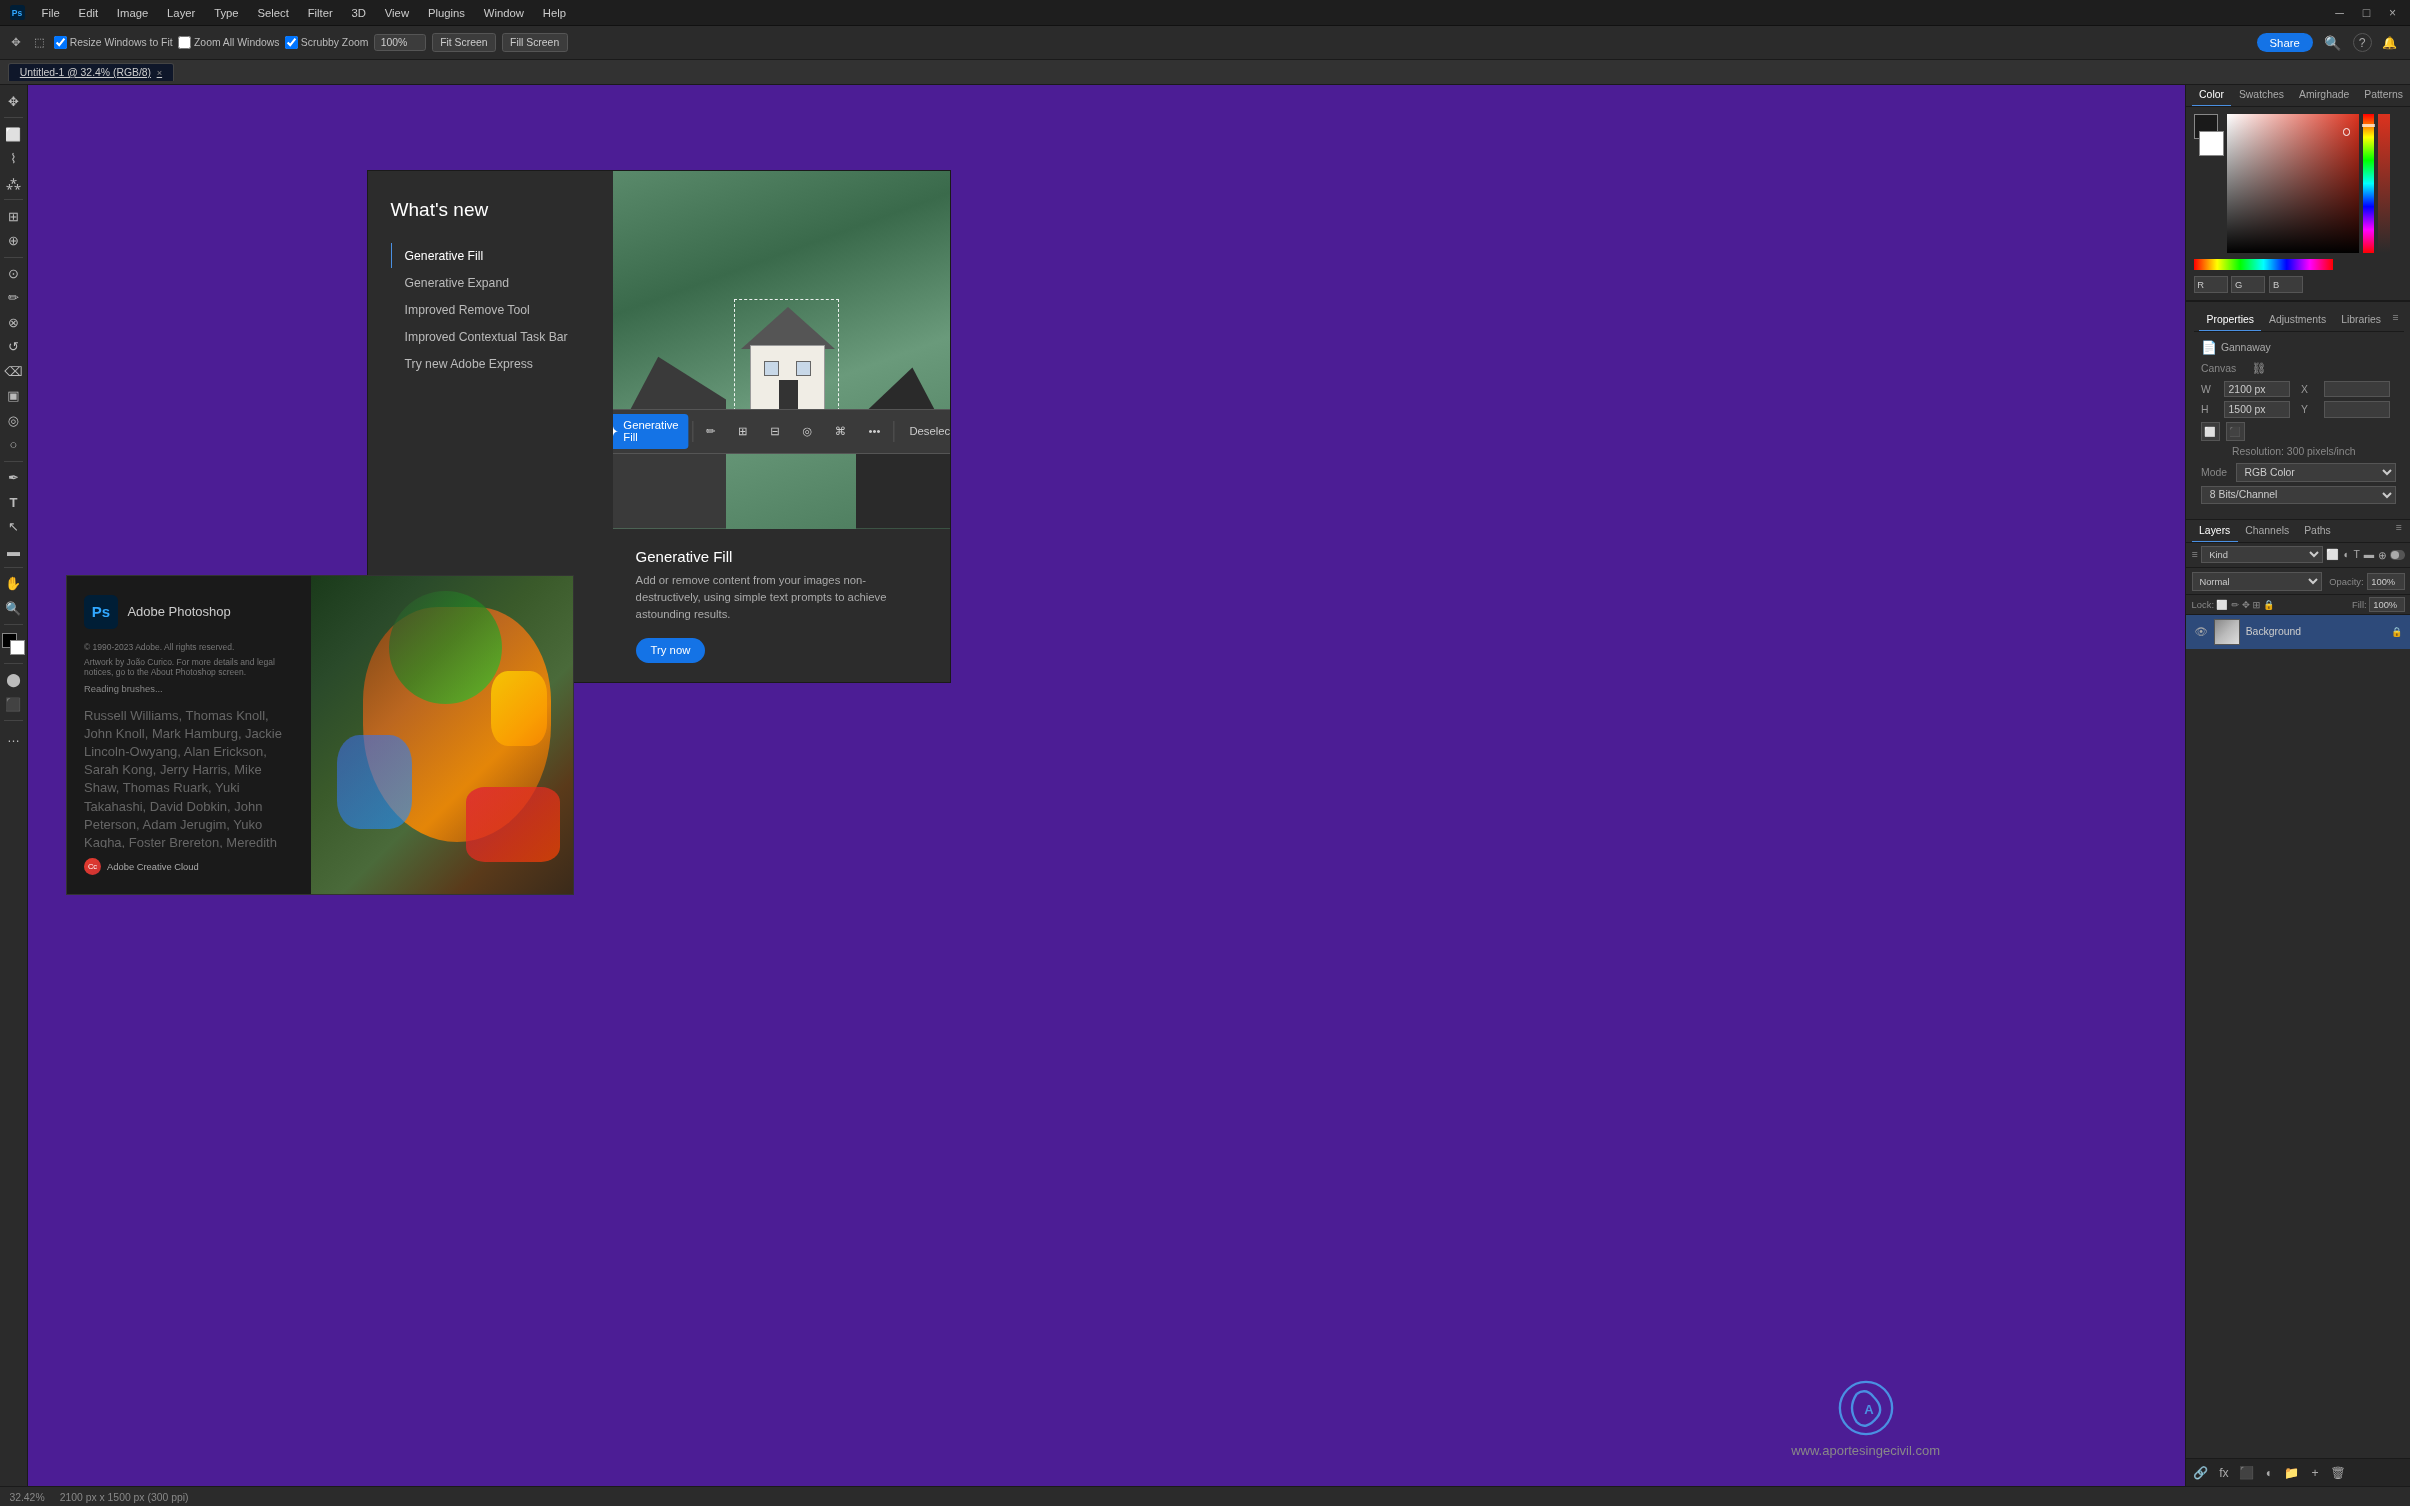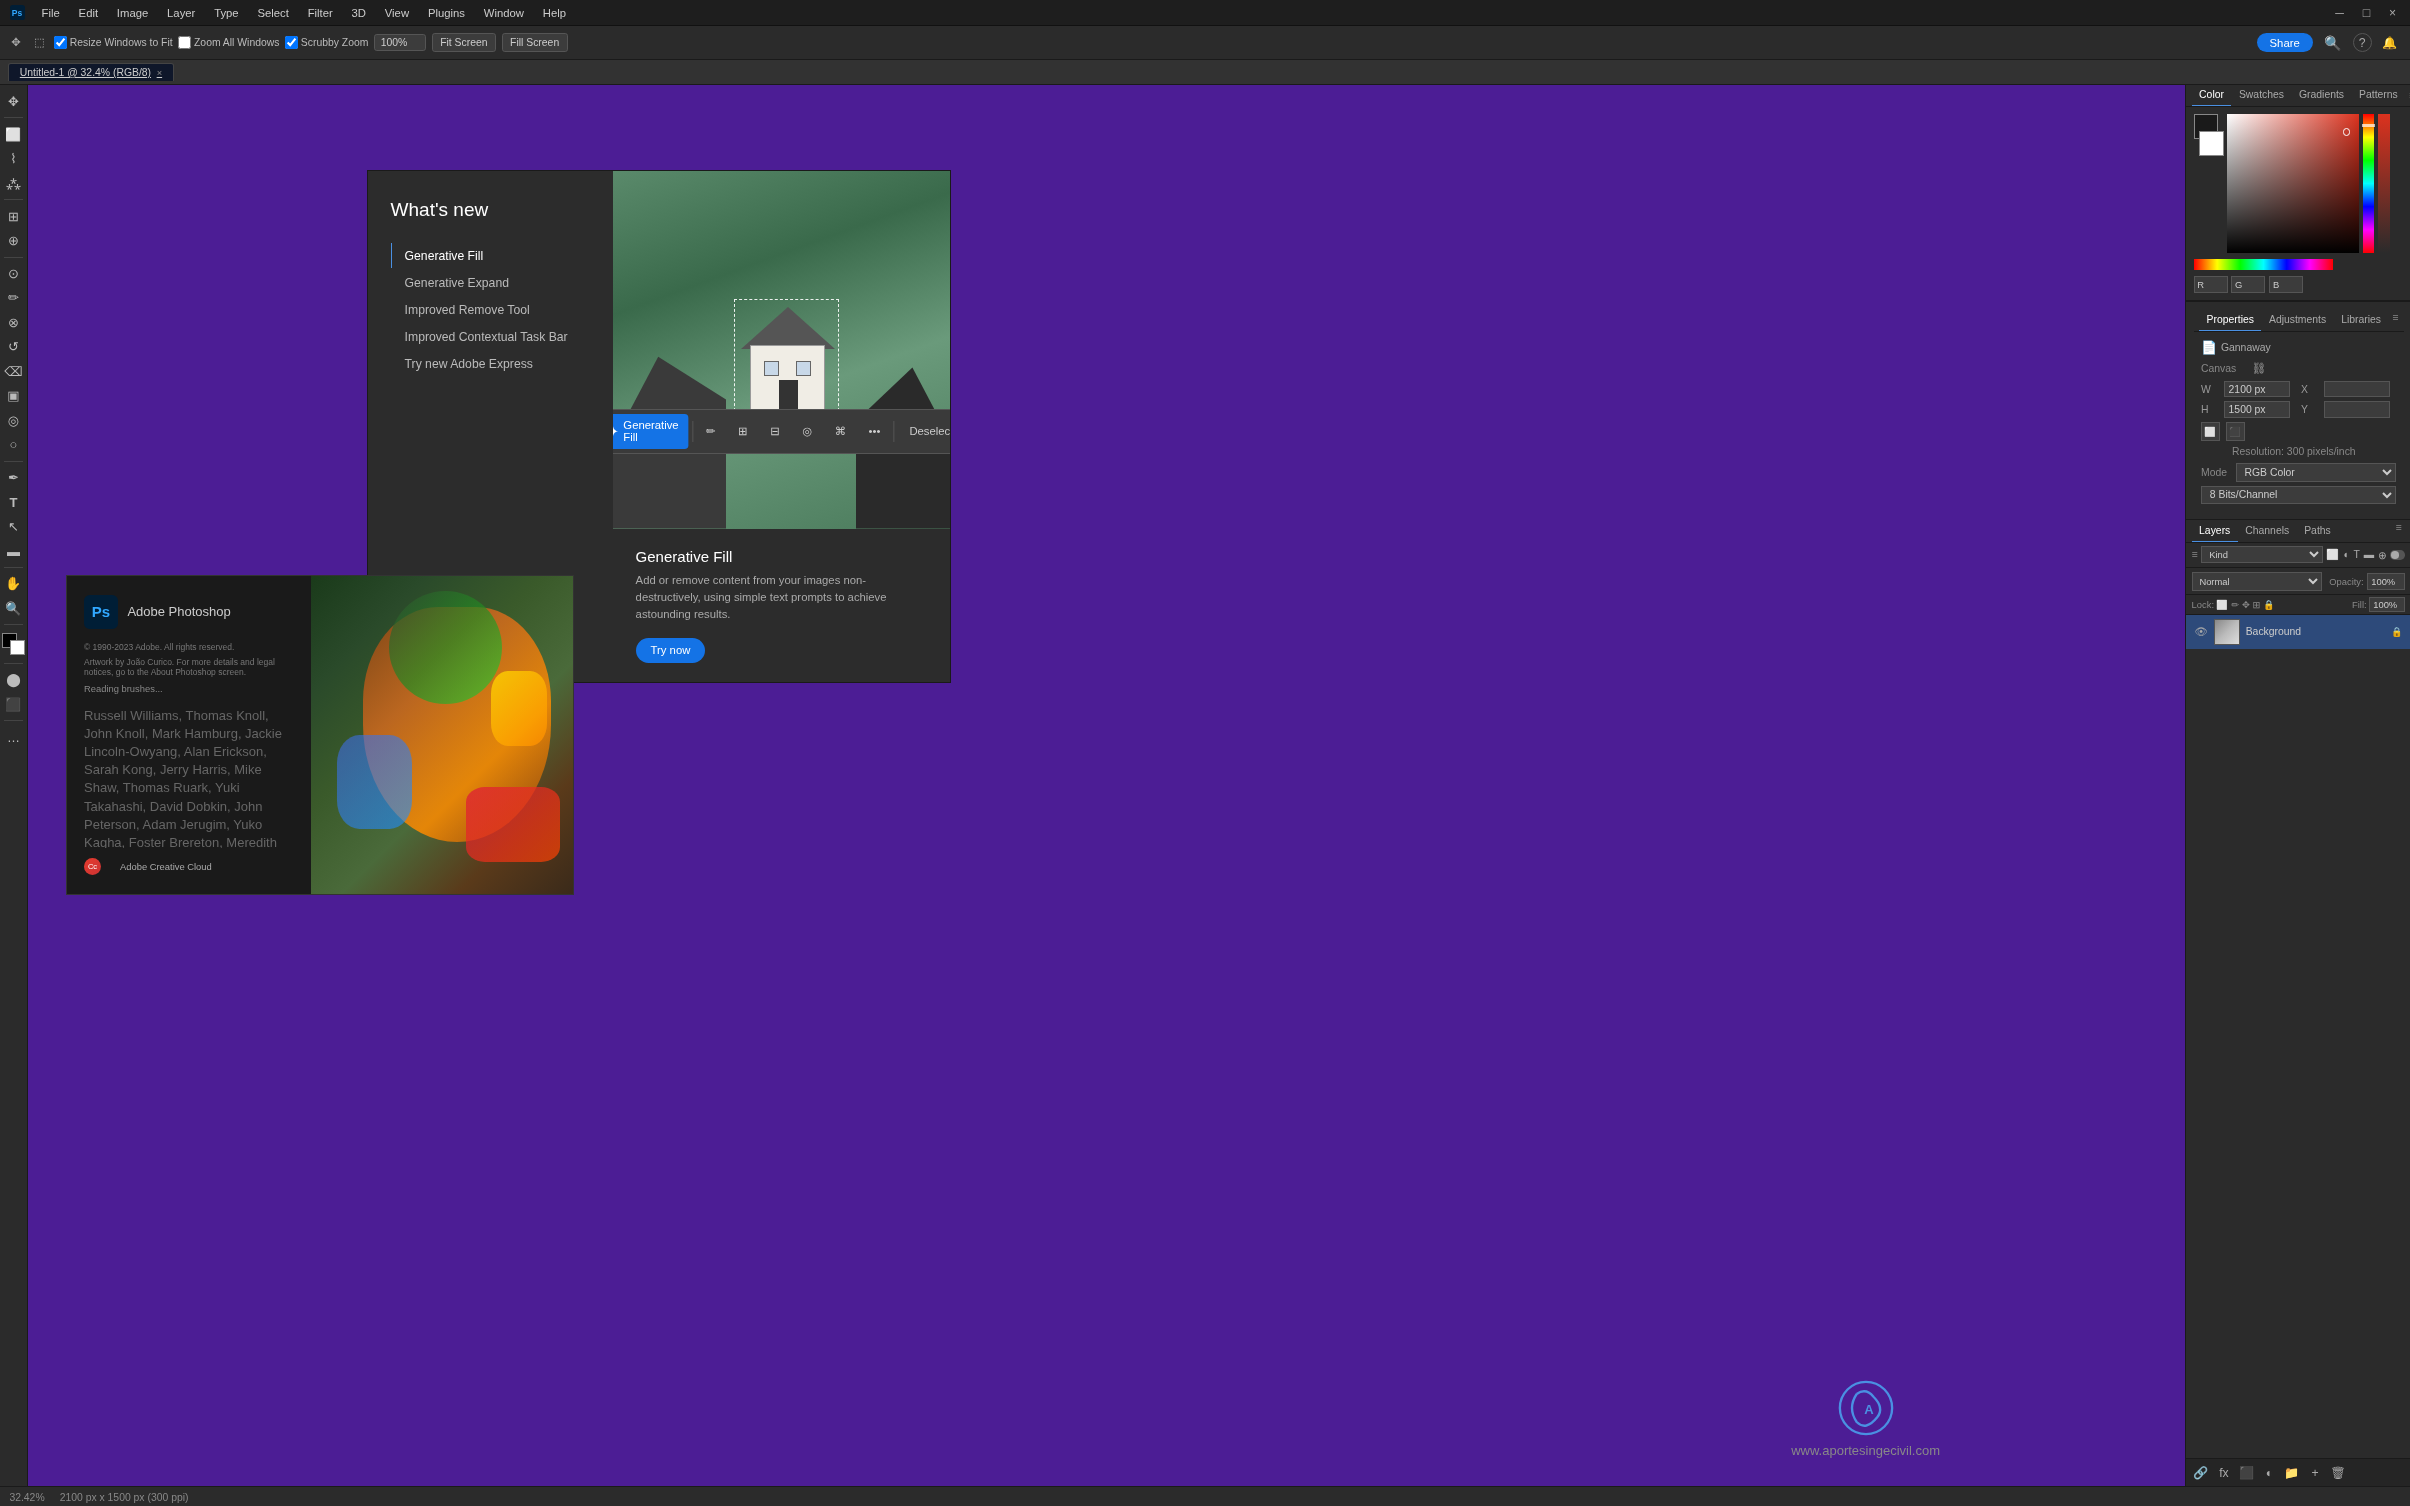--- a/index.html
+++ b/index.html
@@ -480,21 +480,21 @@
     .splash-credits {
       font-size: 13px;
       color: #666;
       line-height: 1.4;
       overflow: hidden;
       flex: 1;
     }
     .splash-acc {
       display: flex;
       align-items: center;
-      gap: 19px;
+      gap: 6px;
       margin-top: 9.4px;
     }
     .acc-icon {
       width: 17px;
       height: 17px;
       border-radius: 50%;
       background: linear-gradient(135deg, #e63b2e, #c33);
       display: flex;
       align-items: center;
       justify-content: center;
@@ -859,21 +859,21 @@
     </div>
 
   </div>
 
   <div id="right-panels">
 
     <div id="right-top-panel">
       <div class="panel-tabs">
         <div class="panel-tab active">Color</div>
         <div class="panel-tab">Swatches</div>
-        <div class="panel-tab">Gradients</div>
+        <div class="panel-tab">Amirghade</div>
         <div class="panel-tab">Patterns</div>
         <div style="margin-left:auto;display:flex;align-items:center;gap:1.9px;">
           <div style="font-size:10.4px;color:#888;padding:1.9px 3.8px;cursor:pointer;">≡</div>
         </div>
       </div>
       <div id="color-panel">
         <div style="display:flex;gap:5.6px;position:relative;">
 
           <div style="display:flex;flex-direction:column;gap:1.9px;margin-right:3.8px;">
             <div style="width:24.5px;height:24.5px;background:#1a1a1a;border:0.9px solid #888;cursor:pointer;"></div>

